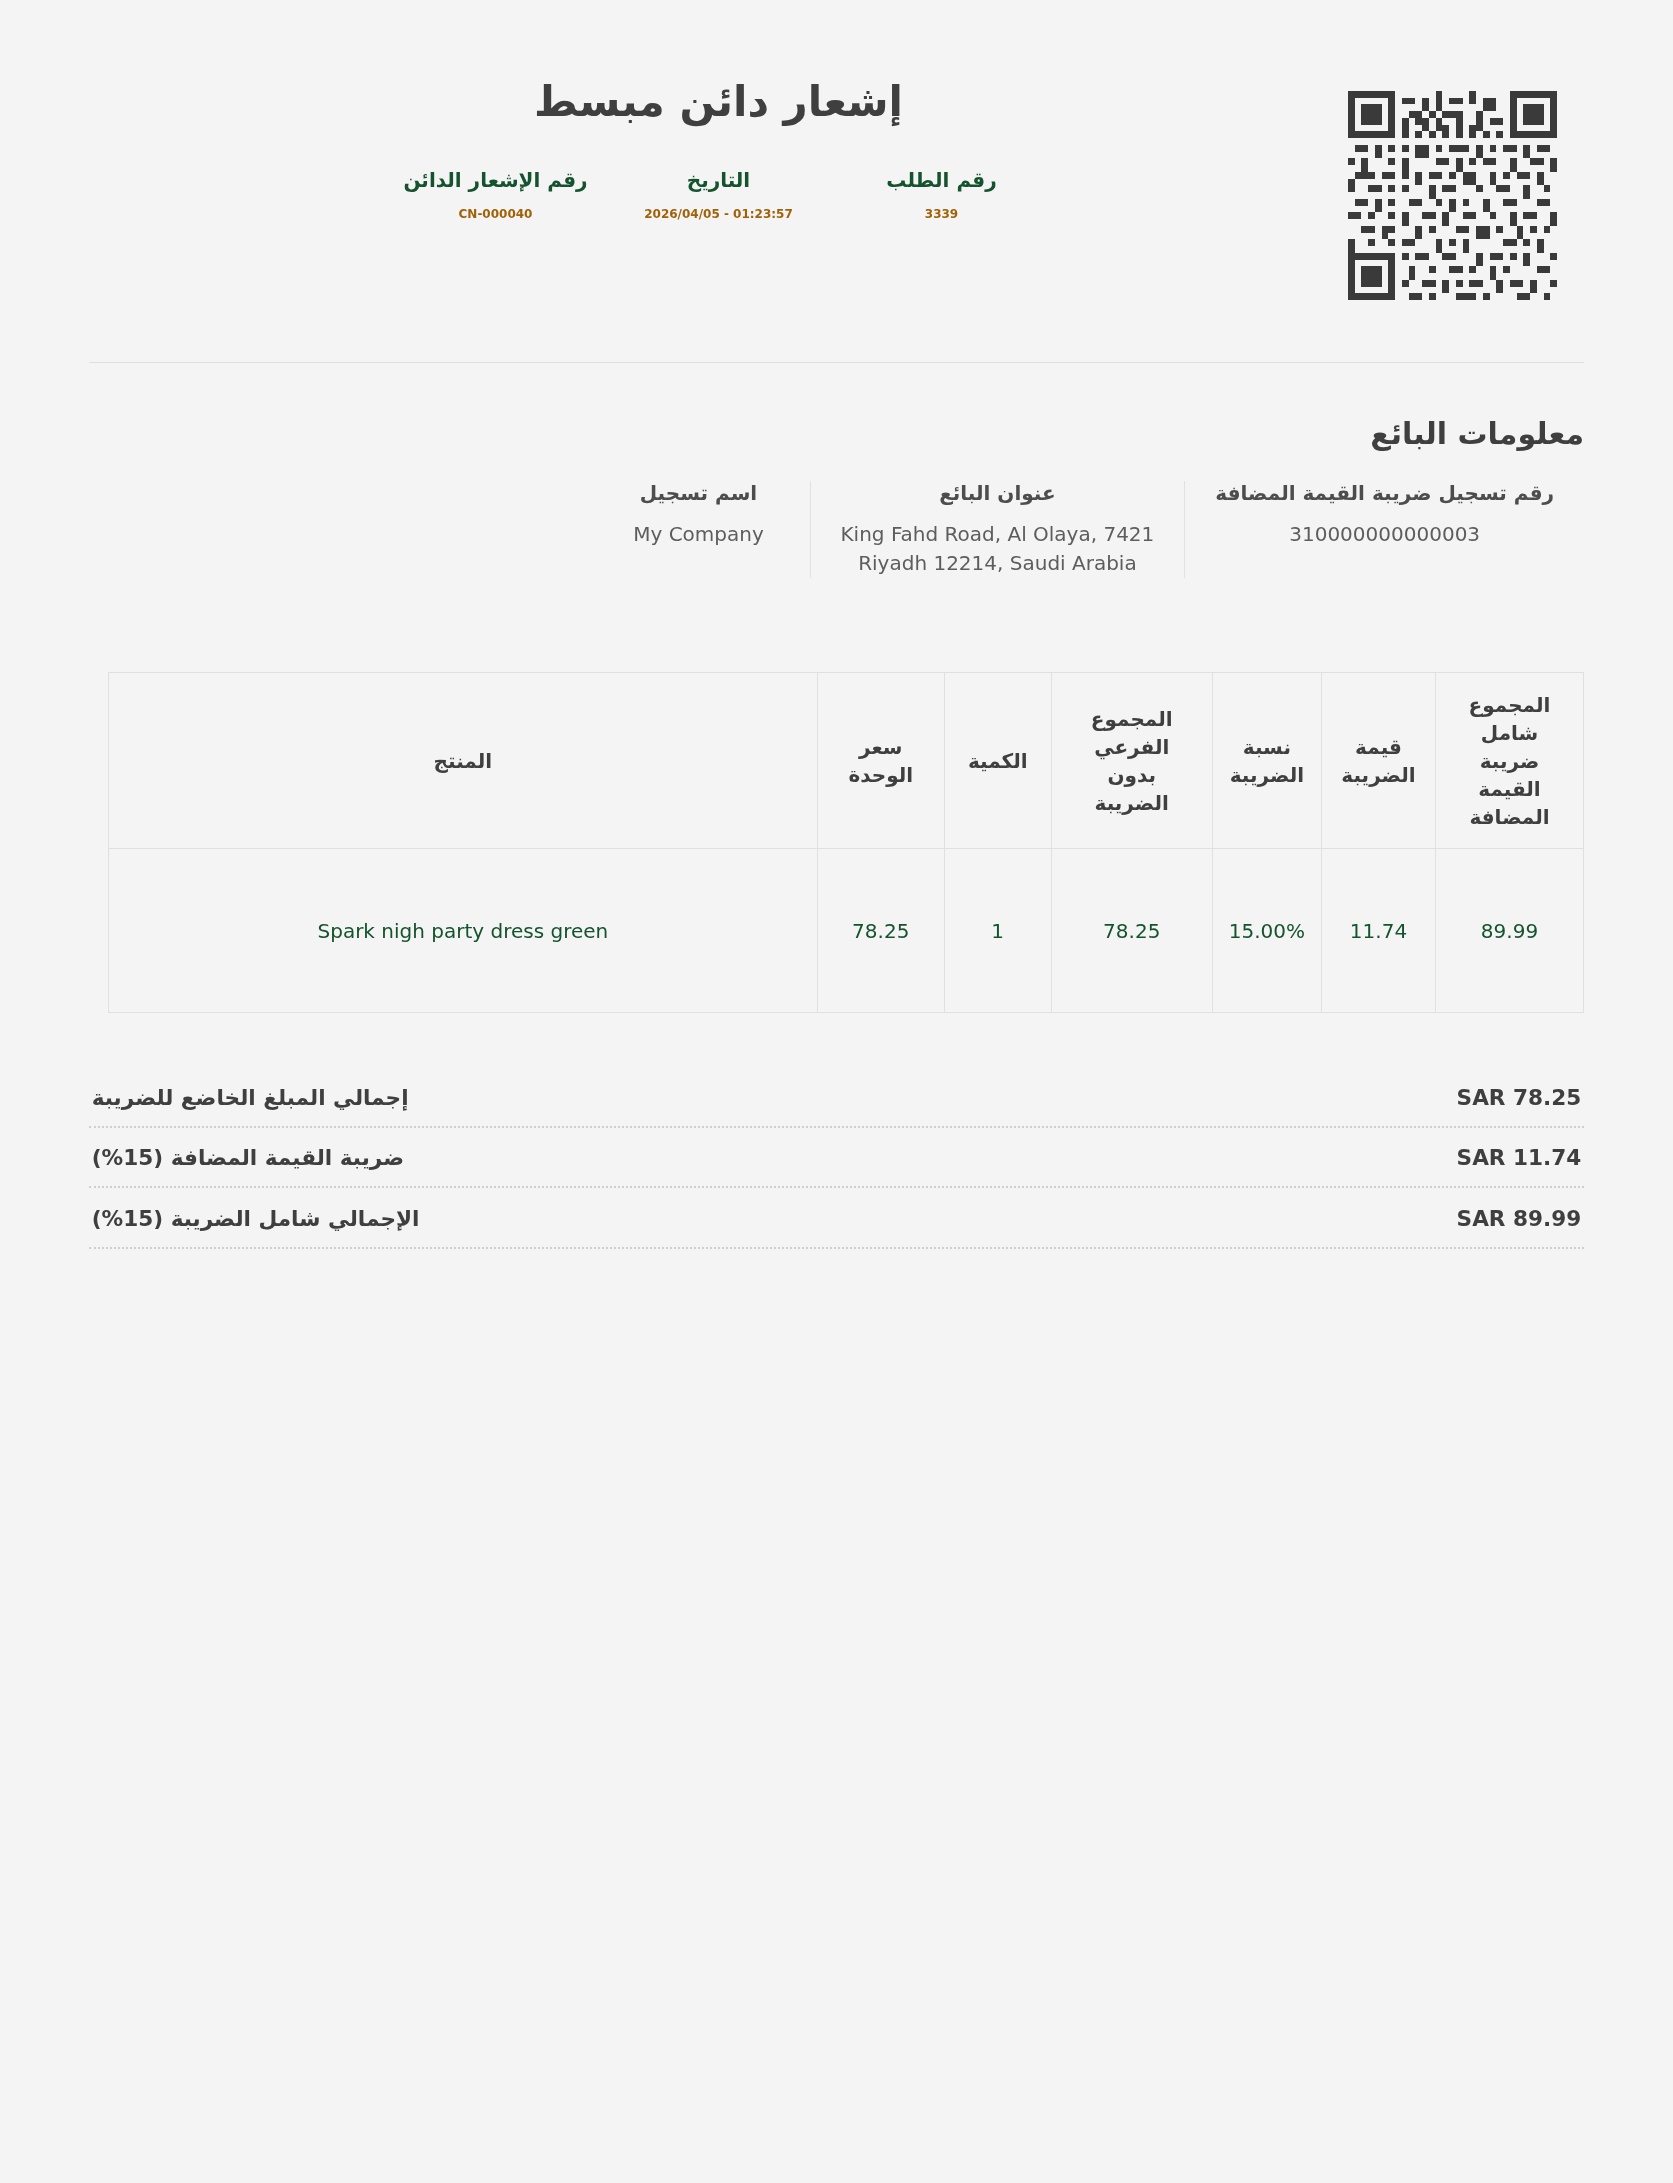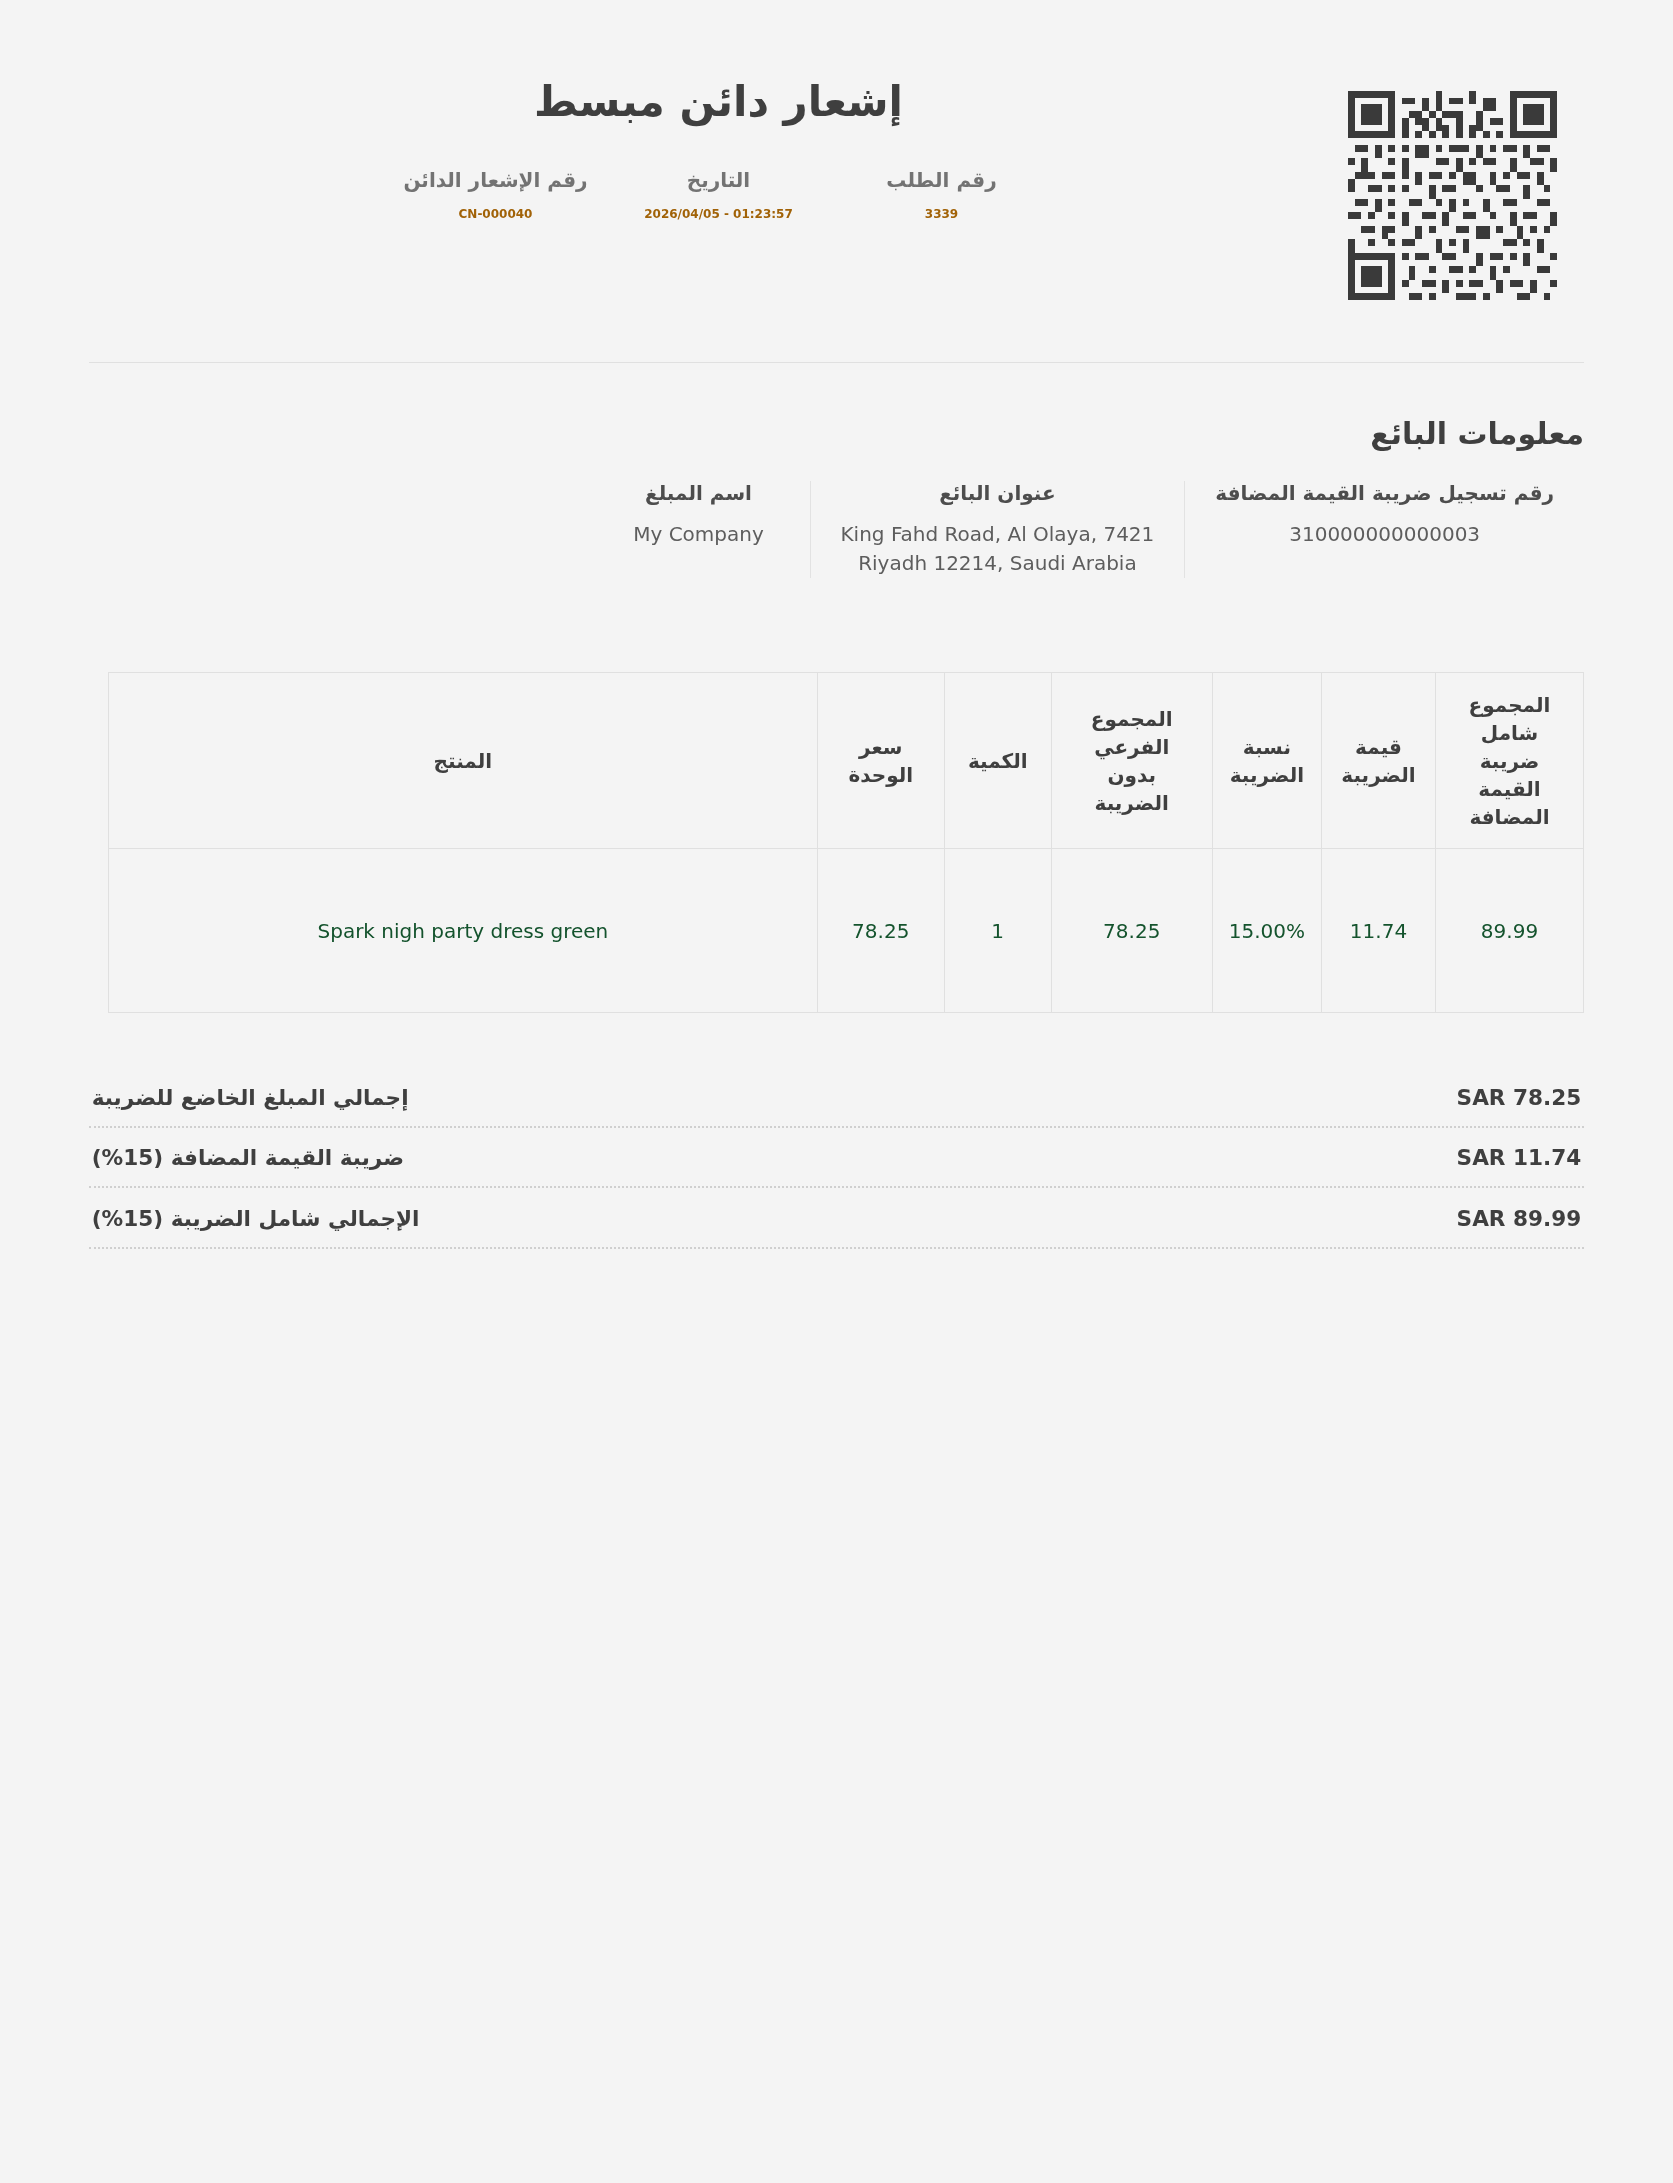--- a/index.html
+++ b/index.html
@@ -48,21 +48,21 @@
     justify-content: center;
     gap: 0px;
   }
   .meta-block {
     width: 223px;
     text-align: center;
   }
   .meta-label {
     font-size: 20px;
     font-weight: bold;
-    color: #737373;
+    color: #14532d;
     margin-bottom: 15px;
     white-space: nowrap;
   }
   .meta-value {
     font-size: 12px;
     color: #a16207;
     direction: ltr;
     white-space: nowrap;
     font-weight: bold;
   }
@@ -395,21 +395,21 @@
         <div class="info-value num">310000000000003</div>
       </div>
 
       <div class="info-cell">
         <div class="info-label">عنوان البائع</div>
         <div class="info-value" style="white-space: pre-line;">King Fahd Road, Al Olaya, 7421
 Riyadh 12214, Saudi Arabia</div>
       </div>
 
       <div class="info-cell">
-        <div class="info-label">اسم المبلغ</div>
+        <div class="info-label">اسم تسجيل</div>
         <div class="info-value">My Company</div>
       </div>
 
     </div>
   </div>
 
 
   <div class="table-wrap">
     <table class="items">
       <thead>

